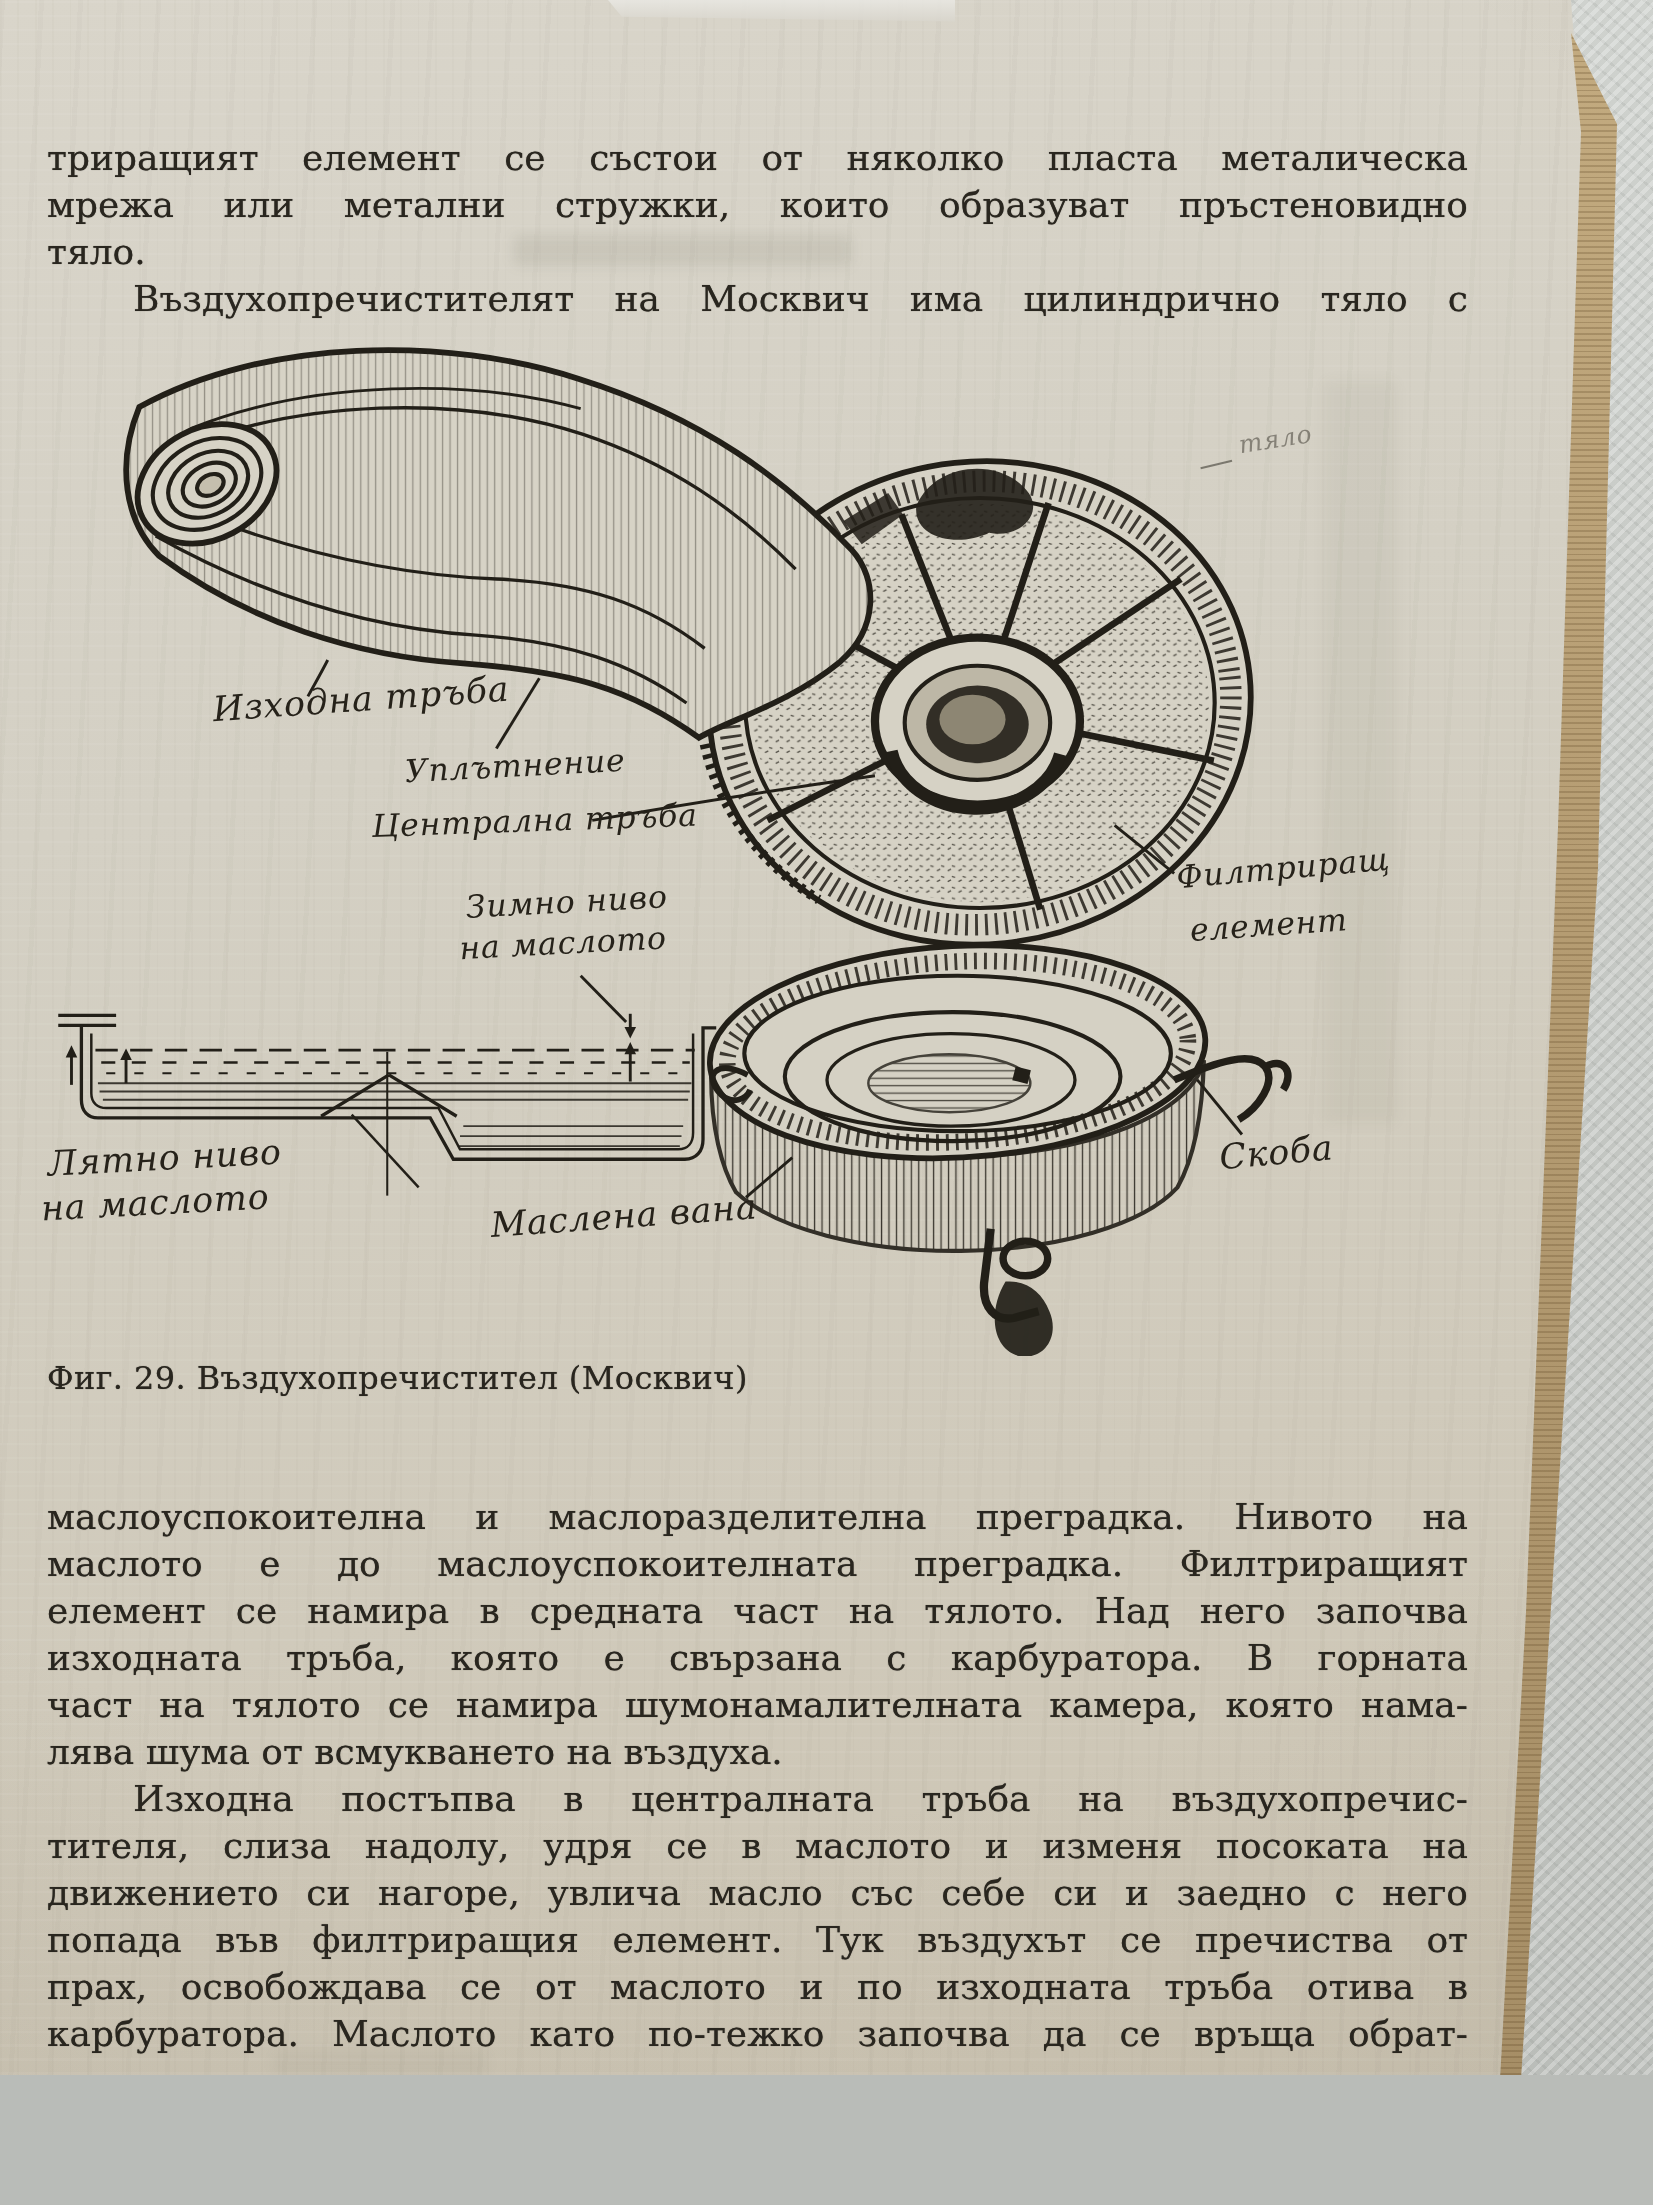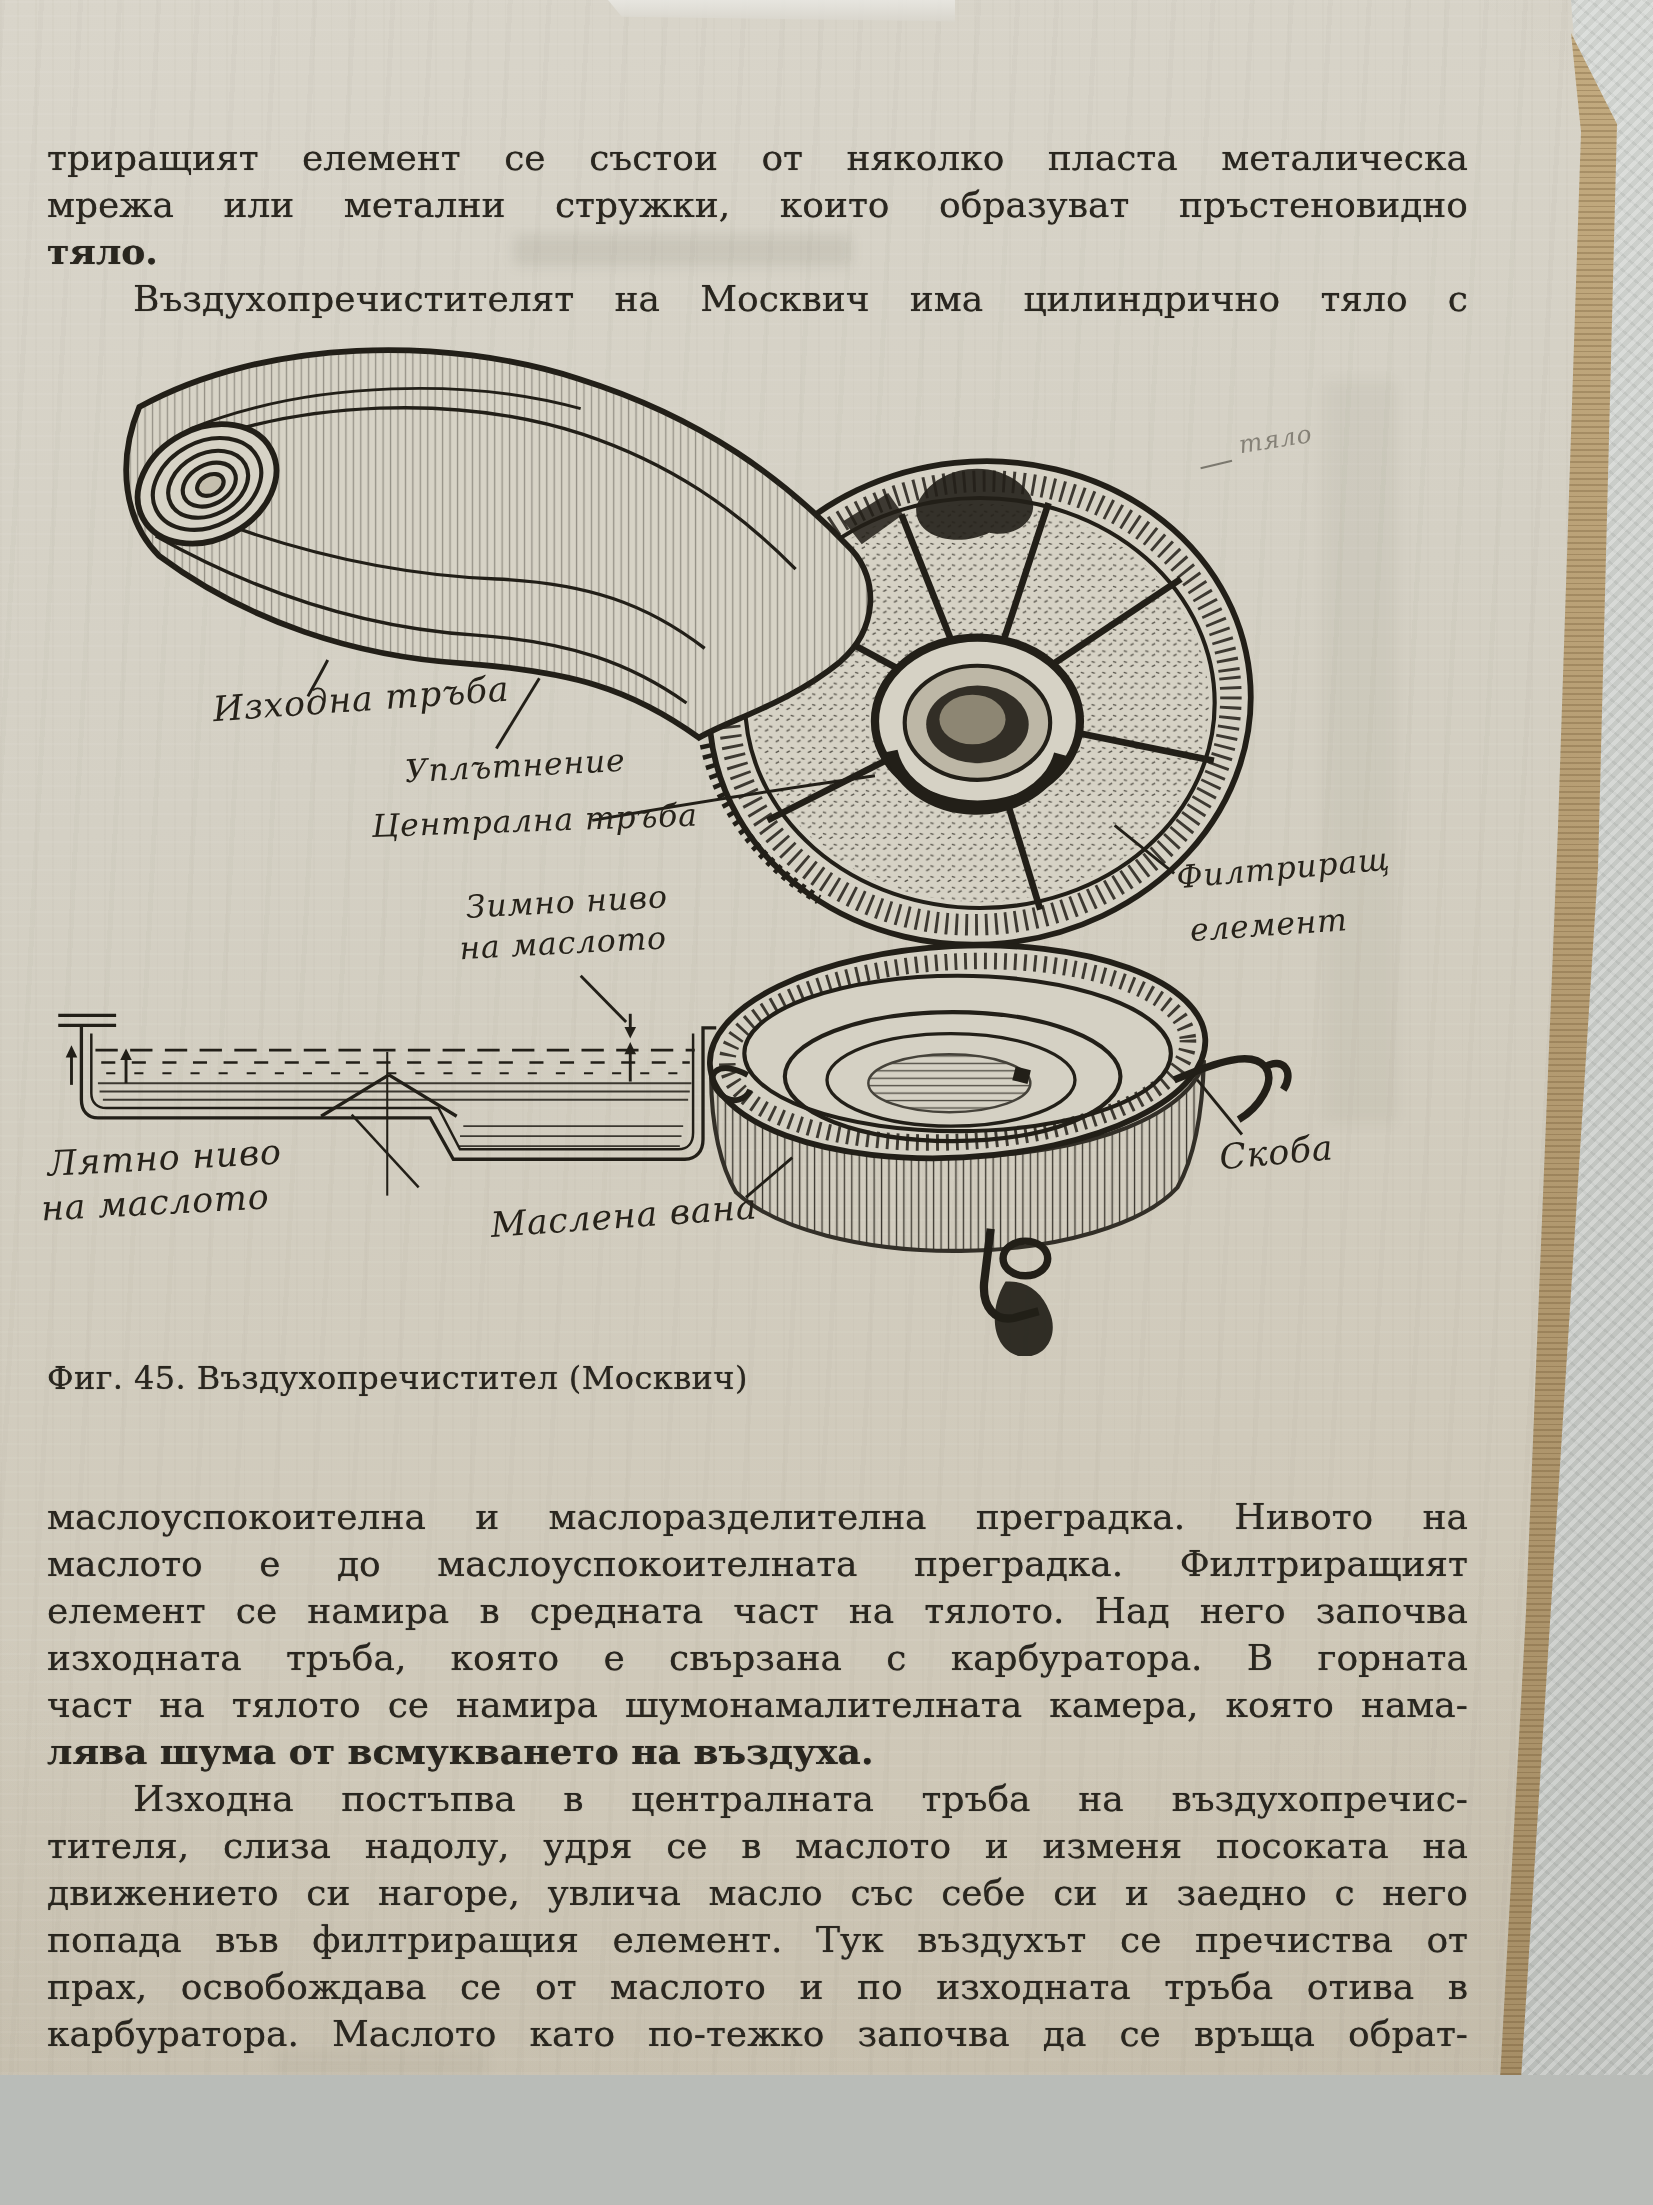--- a/index.html
+++ b/index.html
@@ -27,21 +27,21 @@
       linear-gradient(180deg,#c3ab80 0%,#b59c72 45%,#a68e66 100%);}
   .top-sliver{position:absolute;left:608px;top:0;width:347px;height:21.5px;
     background:linear-gradient(180deg,#e9e8e3,#d8d5cc);opacity:.85;
     clip-path:polygon(0 0,100% 0,100% 100%,4% 78%);}
   
   .ghost{position:absolute;background:rgba(88,84,72,.10);filter:blur(5.8px);border-radius:6.6px;}
   
   .tcol{position:absolute;left:47px;width:1421px;color:#29261f;font-size:36px;
     line-height:47px;text-shadow:0 0 0.8px rgba(41,38,31,.75);}
   .tline{text-align:justify;text-align-last:justify;white-space:nowrap;}
-  .tline.end{text-align:right;text-align-last:left;font-weight:bold;}
+  .tline.end{text-align:right;text-align-last:left;}
   .tline.ind{text-indent:86px;}
   .caption{position:absolute;left:47px;top:1359px;font-size:32px;color:#29261f;
     letter-spacing:0.4px;text-shadow:0 0 0.8px rgba(41,38,31,.8);}
   .pageno{position:absolute;left:1363px;top:2133px;font-size:28px;color:#2b2820;
     text-shadow:0 0 0.8px rgba(41,38,31,.7);}
   
   .fig{position:absolute;left:0;top:331px;width:1654px;height:1025px;}
   .fig svg{display:block;width:100%;height:100%;}
   .lbl{font-family:"DejaVu Serif",serif;font-style:italic;font-size:38px;fill:#26221a;letter-spacing:1px;}
   .lbl.big{font-size:42px;}
@@ -202,21 +202,21 @@
       <text class="lbl" x="1424" y="674" transform="rotate(-5 1424 674)">Филтриращ</text>
       <text class="lbl" x="1440" y="738" transform="rotate(-4 1440 738)">елемент</text>
       <text class="lbl big" x="58" y="1022" transform="rotate(-3 58 1022)">Лятно ниво</text>
       <text class="lbl big" x="50" y="1076" transform="rotate(-3 50 1076)">на маслото</text>
       <text class="lbl big" x="594" y="1096" transform="rotate(-4 594 1096)">Маслена вана</text>
       <text class="lbl big" x="1476" y="1014" transform="rotate(-5 1476 1014)">Скоба</text>
     </g>
   </svg>
   </div>
 
-  <div class="caption">Фиг. 45. Въздухопречистител  (Москвич)</div>
+  <div class="caption">Фиг. 29. Въздухопречистител  (Москвич)</div>
 
   <div class="tcol" style="top:1493px;">
     <div class="tline">маслоуспокоителна  и  маслоразделителна  преградка.  Нивото  на</div>
     <div class="tline">маслото  е  до  маслоуспокоителната  преградка.  Филтриращият</div>
     <div class="tline">елемент  се  намира  в  средната  част  на  тялото.  Над  него  започва</div>
     <div class="tline">изходната  тръба,  която  е  свързана  с  карбуратора.  В  горната</div>
     <div class="tline">част  на  тялото  се  намира  шумонамалителната  камера,  която  нама-</div>
     <div class="tline end">лява  шума  от  всмукването  на   въздуха.</div>
     <div class="tline ind">Изходна  постъпва  в  централната  тръба  на  въздухопречис-</div>
     <div class="tline">тителя,  слиза  надолу,  удря  се  в  маслото  и  изменя  посоката  на</div>

